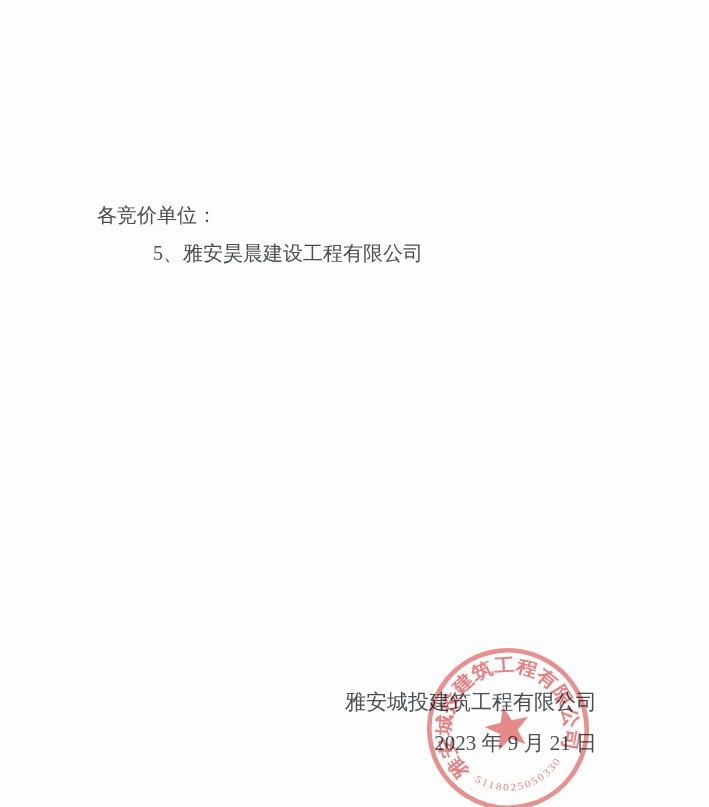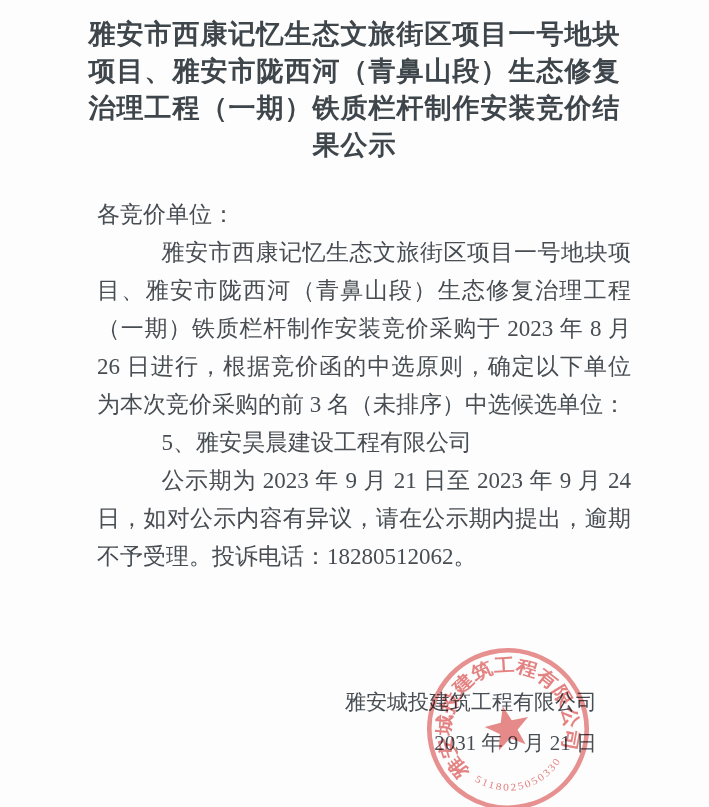--- a/index.html
+++ b/index.html
@@ -24,21 +24,21 @@
     font-size: 27px;
     line-height: 37px;
     letter-spacing: 1px;
     color: #3e464c;
   }
   .doc-body {
     position: absolute;
     top: 196px;
     left: 97px;
     right: 78px;
-    font-size: 23px;
+    font-size: 20px;
     line-height: 38px;
     color: #474d53;
   }
   .doc-body p { margin: 0; }
   .para { text-align: justify; }
   .indent { text-indent: 2.8em; }
   .candidate { padding-left: 2.8em; }
   .signature {
     position: absolute;
     top: 682px;
@@ -61,34 +61,31 @@
   }
   .seal text {
     font-family: "Liberation Serif", serif;
   }
 </style>
 </head>
 <body>
 
 <div class="page">
 
-  <h1 class="doc-title">雅安市西康记忆生态文旅街区项目一号地块项目、雅安市陇西河（青鼻山段）生态修复治理工程（一期）铁质栏杆制作安装竞价结果公示</h1>
 
   <div class="doc-body">
     <p class="salutation">各竞价单位：</p>
-    <p class="para indent">雅安市西康记忆生态文旅街区项目一号地块项目、雅安市陇西河（青鼻山段）生态修复治理工程（一期）铁质栏杆制作安装竞价采购于 2023 年 8 月 26 日进行，根据竞价函的中选原则，确定以下单位为本次竞价采购的前 3 名（未排序）中选候选单位：</p>
     <div>
       <p class="candidate">5、雅安昊晨建设工程有限公司</p>
     </div>
-    <p class="para indent">公示期为 2023 年 9 月 21 日至 2023 年 9 月 24 日，如对公示内容有异议，请在公示期内提出，逾期不予受理。投诉电话：18280512062。</p>
   </div>
 
   <div class="signature">
     <p>雅安城投建筑工程有限公司</p>
-    <p>2031 年 9 月 21 日</p>
+    <p>2023 年 9 月 21 日</p>
   </div>
 
   <svg class="seal" viewBox="0 0 160 160">
     <defs>
       <path id="sealTopArc" d="M 35.8 111.0 A 54 54 0 1 1 124.2 111.0" fill="none"></path>
       <path id="sealBottomArc" d="M 35.6 117.3 A 58 58 0 0 0 124.4 117.3" fill="none"></path>
     </defs>
     <circle cx="80" cy="80" r="74" fill="none" stroke="#dd5858" stroke-width="4.5" stroke-opacity="0.75"></circle>
     <polygon points="80,58 85.3,72.7 100.9,73.2 88.6,82.8 92.9,97.8 80,89 67.1,97.8 71.4,82.8 59.1,73.2 74.7,72.7" fill="#dd5858" fill-opacity="0.8"></polygon>
     <text font-size="17.5" fill="#dd5858" fill-opacity="0.85" font-weight="700">

